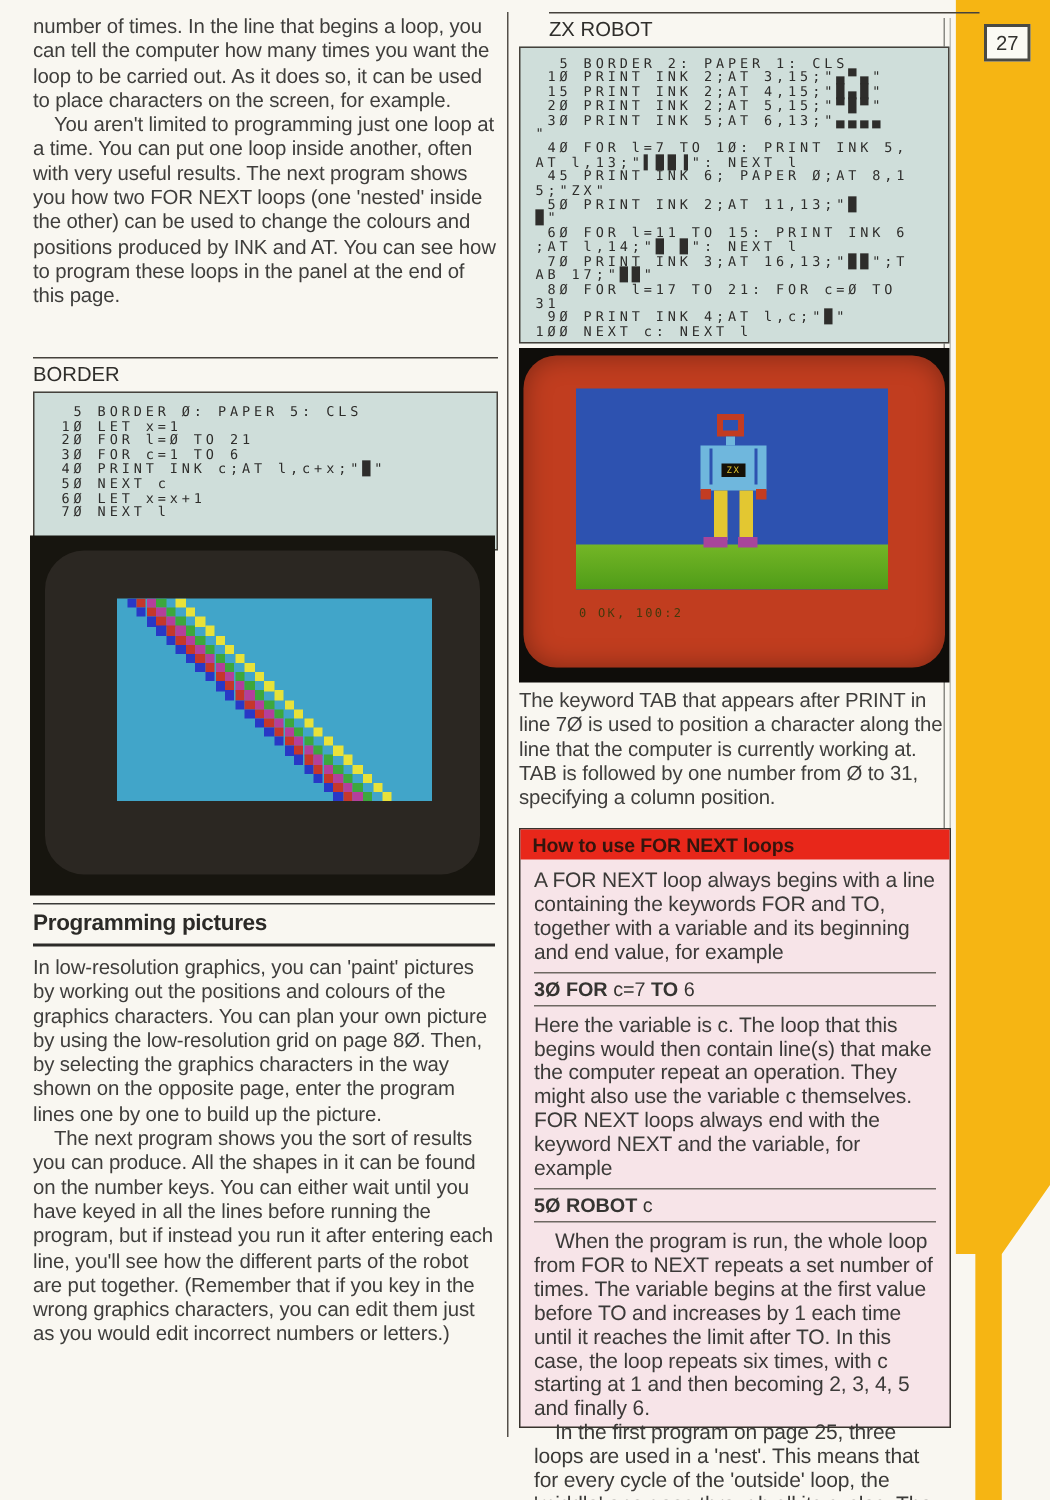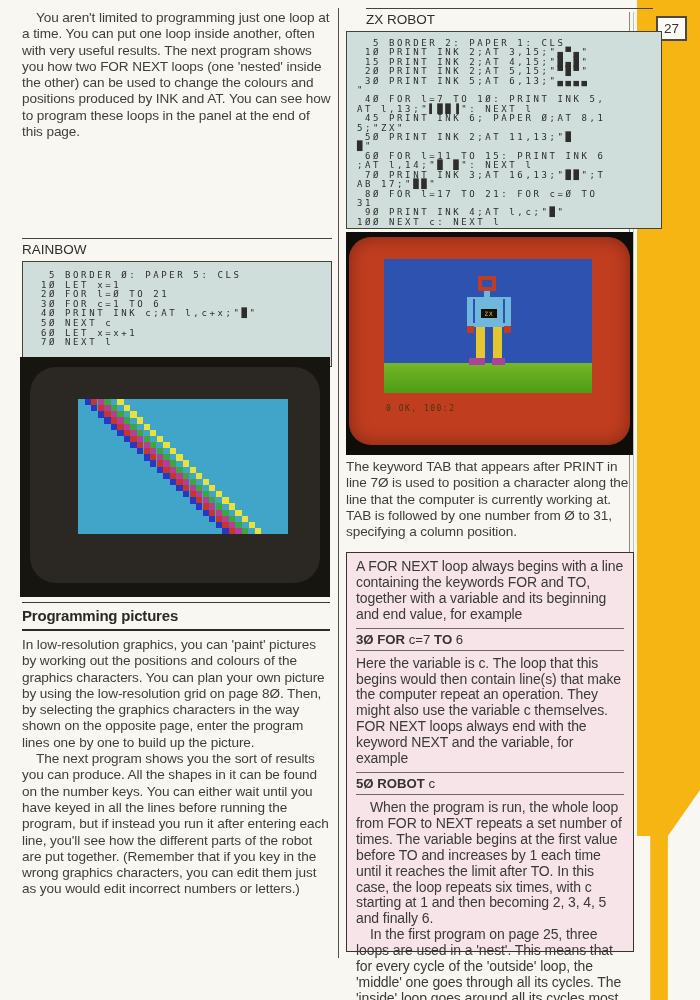--- a/index.html
+++ b/index.html
@@ -91,24 +91,25 @@
 
 <div class="abs yellow-edge"></div>
 <div class="abs edge-line1"></div>
 <div class="abs edge-line2"></div>
 <div class="abs page-num-box">
   <span>27</span>
 </div>
 <div class="abs col-divider"></div>
 
 <div class="abs body-text" style="left:22px;top:10px;width:310px;">
+  <p>number of times. In the line that begins a loop, you can tell the computer how many times you want the loop to be carried out. As it does so, it can be used to place characters on the screen, for example.</p>
   <p class="indent">You aren't limited to programming just one loop at a time. You can put one loop inside another, often with very useful results. The next program shows you how two FOR NEXT loops (one 'nested' inside the other) can be used to change the colours and positions produced by INK and AT. You can see how to program these loops in the panel at the end of this page.</p>
 </div>
 
-<div class="abs listing-label" style="left:22px;top:238px;width:310px;">RAINBOW</div>
+<div class="abs listing-label" style="left:22px;top:238px;width:310px;">BORDER</div>
 
 <div class="abs code-box" style="left:22px;top:261px;width:310px;height:106px;">
   <pre>  5 BORDER Ø: PAPER 5: CLS
  1Ø LET x=1
  2Ø FOR l=Ø TO 21
  3Ø FOR c=1 TO 6
  4Ø PRINT INK c;AT l,c+x;"█"
  5Ø NEXT c
  6Ø LET x=x+1
  7Ø NEXT l</pre>
@@ -235,21 +236,21 @@
   <h2>Programming pictures</h2>
 </div>
 
 <div class="abs body-text" style="left:22px;top:637px;width:310px;">
   <p>In low-resolution graphics, you can 'paint' pictures by working out the positions and colours of the graphics characters. You can plan your own picture by using the low-resolution grid on page 8Ø. Then, by selecting the graphics characters in the way shown on the opposite page, enter the program lines one by one to build up the picture.</p>
   <p class="indent">The next program shows you the sort of results you can produce. All the shapes in it can be found on the number keys. You can either wait until you have keyed in all the lines before running the program, but if instead you run it after entering each line, you'll see how the different parts of the robot are put together. (Remember that if you key in the wrong graphics characters, you can edit them just as you would edit incorrect numbers or letters.)</p>
 </div>
 
 <div class="abs listing-label" style="left:346px;top:8px;width:287px;margin-left:20px;">ZX ROBOT</div>
 
-<div class="abs code-box tight" style="left:346px;top:31px;width:316px;height:198px;">
+<div class="abs code-box tight" style="left:346px;top:31px;width:287px;height:198px;">
   <pre>  5 BORDER 2: PAPER 1: CLS
  1Ø PRINT INK 2;AT 3,15;"▄▀▄"
  15 PRINT INK 2;AT 4,15;"█▄█"
  2Ø PRINT INK 2;AT 5,15;"▀█▀"
  3Ø PRINT INK 5;AT 6,13;"▄▄▄▄
 "
  4Ø FOR l=7 TO 1Ø: PRINT INK 5,
 AT l,13;"▌██▐": NEXT l
  45 PRINT INK 6; PAPER Ø;AT 8,1
 5;"ZX"
@@ -282,20 +283,23 @@
       <div class="r-foot left"></div>
       <div class="r-foot right"></div>
     </div>
     <div class="tv2-status">0 OK, 100:2</div>
   </div>
 </div>
 
 <p class="abs body-text" style="left:346px;top:459px;width:290px;">The keyword TAB that appears after PRINT in line 7Ø is used to position a character along the line that the computer is currently working at. TAB is followed by one number from Ø to 31, specifying a column position.</p>
 
 <div class="abs panel" style="left:346px;top:552px;width:288px;height:400px;">
+  <div class="panel-header">
+    <span>How to use FOR NEXT loops</span>
+  </div>
   <div class="panel-body">
     <p>A FOR NEXT loop always begins with a line containing the keywords FOR and TO, together with a variable and its beginning and end value, for example</p>
     <div class="code-example"><b>3Ø </b><b>FOR</b><span> c=7 </span><b>TO</b><span> 6</span></div>
     <p>Here the variable is c. The loop that this begins would then contain line(s) that make the computer repeat an operation. They might also use the variable c themselves. FOR NEXT loops always end with the keyword NEXT and the variable, for example</p>
     <div class="code-example"><b>5Ø </b><b>ROBOT</b><span> c</span></div>
     <p class="indent">When the program is run, the whole loop from FOR to NEXT repeats a set number of times. The variable begins at the first value before TO and increases by 1 each time until it reaches the limit after TO. In this case, the loop repeats six times, with c starting at 1 and then becoming 2, 3, 4, 5 and finally 6.</p>
     <p class="indent">In the first program on page 25, three loops are used in a 'nest'. This means that for every cycle of the 'outside' loop, the 'middle' one goes through all its cycles. The 'inside' loop goes around all its cycles most often, every time the 'middle' loop cycles once.</p>
   </div>
 </div>
 

